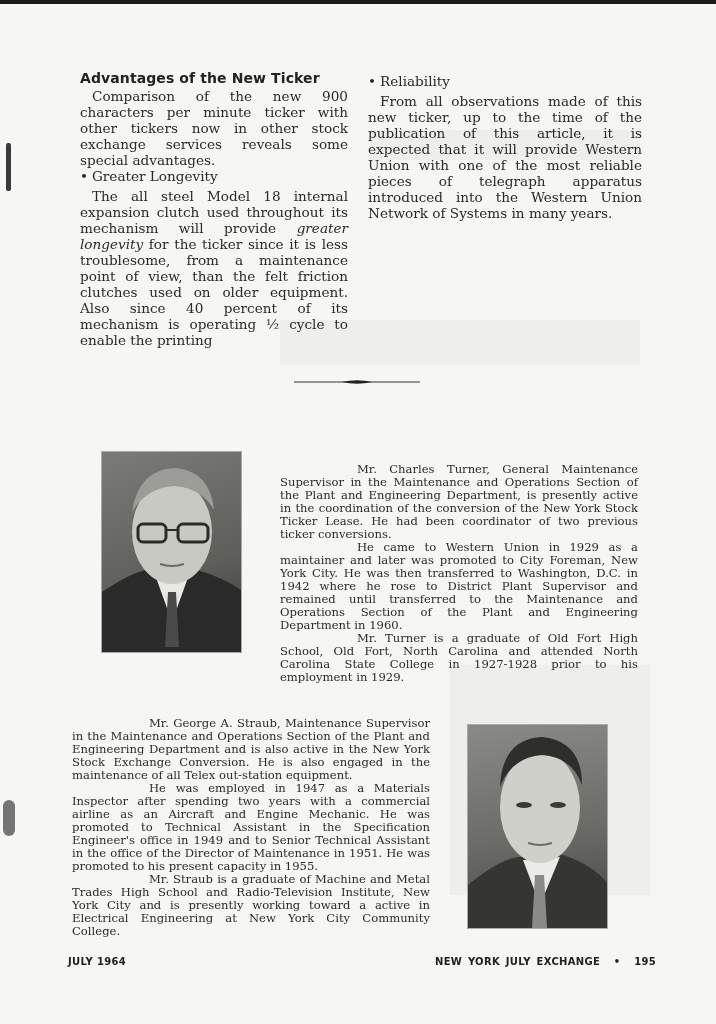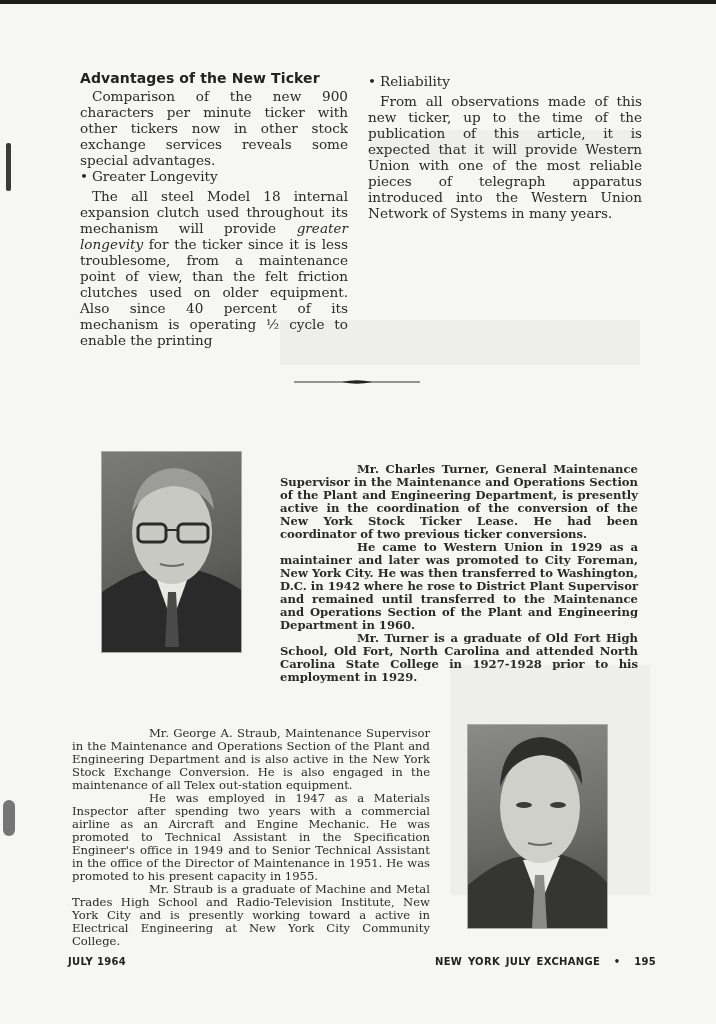--- a/index.html
+++ b/index.html
@@ -28,22 +28,22 @@
     .bullet .dot { display: inline-block; width: 12px; }
     em { font-style: italic; }
 
     .divider { position: absolute; left: 294px; top: 379px; width: 126px; height: 6px; }
 
     .photo { position: absolute; border: 1px solid #aaa; overflow: hidden; }
     .photo-turner { left: 101px; top: 451px; width: 139px; height: 200px; background: linear-gradient(160deg,#7b7b78 0%,#5e5e5b 60%,#3a3a38 100%); }
     .photo-straub { left: 467px; top: 724px; width: 139px; height: 203px; background: linear-gradient(170deg,#8a8a86 0%,#6a6a66 55%,#444 100%); }
 
     .bio { position: absolute; font-size: 11.6px; line-height: 13px; text-align: justify; text-align-last: auto; }
-    .bio-turner { left: 280px; top: 463px; width: 358px; font-weight: bold; }
-    .bio-straub { left: 72px; top: 717px; width: 358px; margin-top: 10px; }
+    .bio-turner { left: 280px; top: 463px; width: 358px; }
+    .bio-straub { left: 72px; top: 717px; width: 358px; }
     .bio p.lead { text-indent: 77px; }
 
     .footer { position: absolute; top: 956px; font-family: "DejaVu Sans", sans-serif; font-weight: bold; font-size: 10px; letter-spacing: 0.3px; color: #222; }
     .footer-left { left: 68px; }
     .footer-right { left: 435px; word-spacing: 2px; }
   </style>
 </head>
 <body>
 
 <div class="top-edge"></div>

